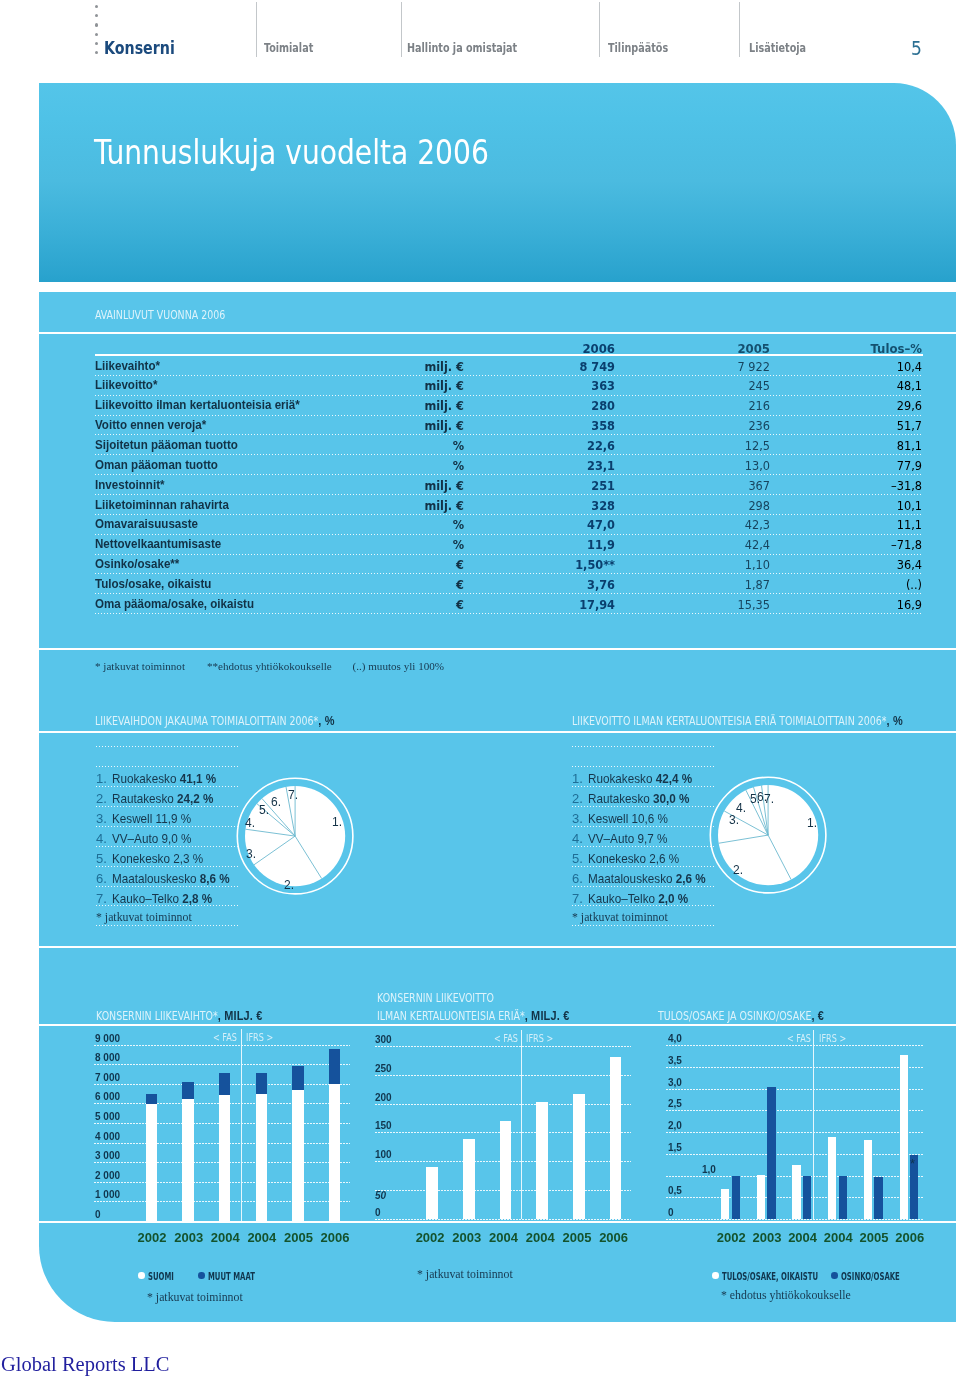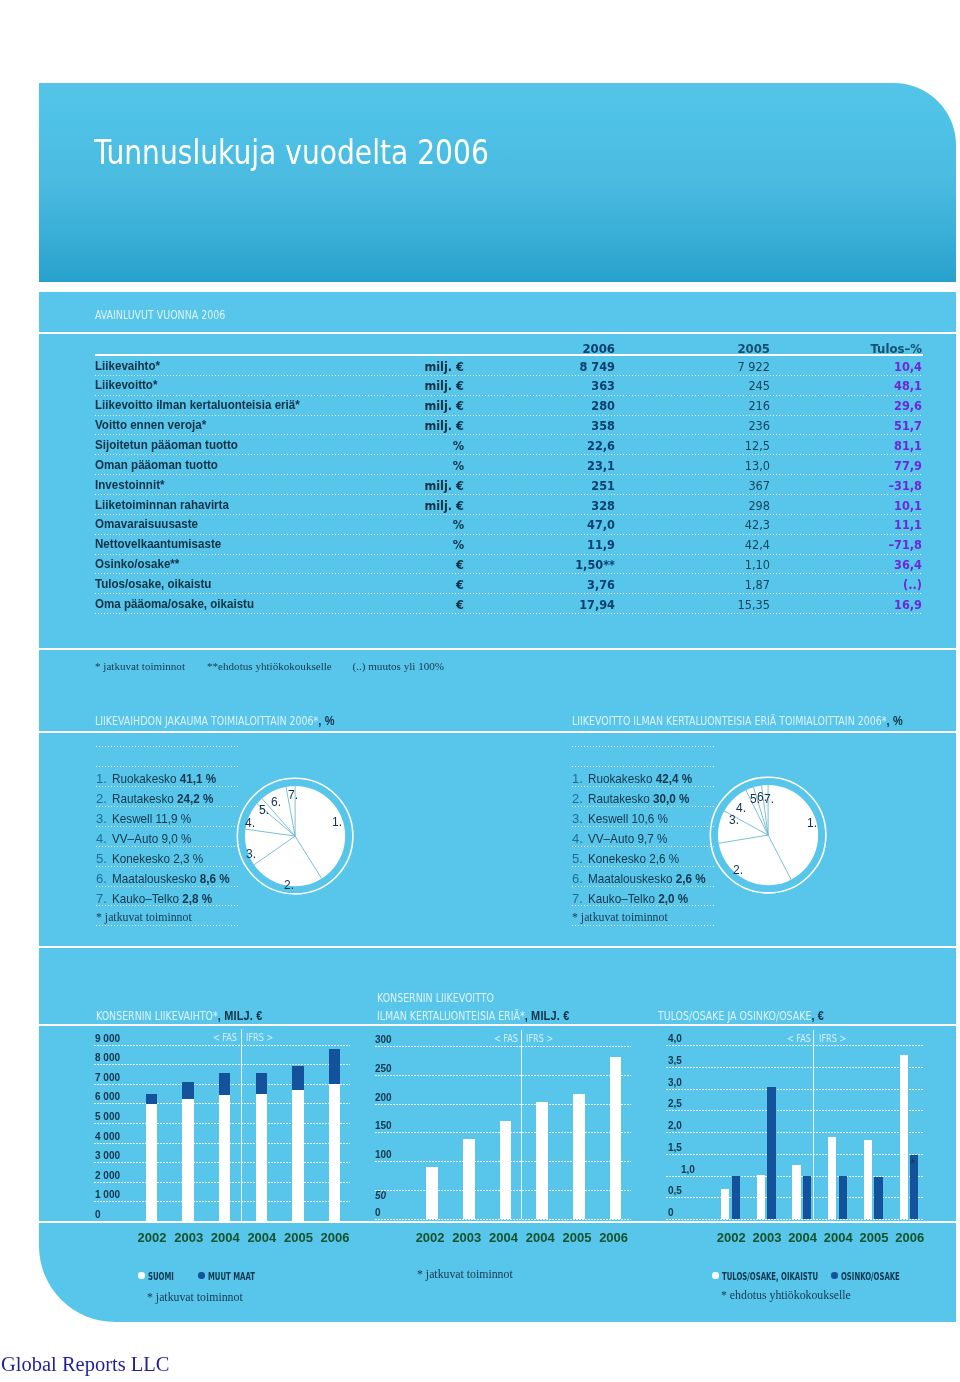--- a/index.html
+++ b/index.html
@@ -48,21 +48,21 @@
       background-image:linear-gradient(to right,#e9f7fd 50%,rgba(255,255,255,0) 0%);
       background-size:3px 1px;background-repeat:repeat-x;}
   .kf-label{position:absolute;left:0;top:2.5px;font-size:12.6px;color:#123246;white-space:nowrap;font-weight:bold;
       transform:scaleX(0.92);transform-origin:left center;}
   .kf-unit{position:absolute;left:192px;width:177px;text-align:right;top:2.5px;font-size:12.6px;color:#123246;font-weight:bold;
       font-family:"DejaVu Sans Condensed","DejaVu Sans",sans-serif;}
   .kf-c1{position:absolute;left:393px;width:127px;text-align:right;top:2.5px;font-size:12.6px;color:#0a3f6e;font-weight:bold;
       font-family:"DejaVu Sans Condensed","DejaVu Sans",sans-serif;}
   .kf-c2{position:absolute;left:548px;width:127px;text-align:right;top:2.5px;font-size:12.6px;color:#17455f;font-weight:normal;
       font-family:"DejaVu Sans Condensed","DejaVu Sans",sans-serif;}
-  .kf-c3{position:absolute;left:699px;width:128px;text-align:right;top:2.5px;font-size:12.6px;color:#6d28d9;font-weight:bold;
+  .kf-c3{position:absolute;left:699px;width:128px;text-align:right;top:2.5px;font-size:12.6px;color:#000000;font-weight:normal;
       font-family:"DejaVu Sans Condensed","DejaVu Sans",sans-serif;}
   .kf-head{height:23px;}
   .kf-head .kf-c2{color:#186283;}
   .kf-head .kf-c3{color:#1b6c8f;}
   .kf-head .kf-c1,.kf-head .kf-c2,.kf-head .kf-c3{font-weight:bold;color:#0a3f6e;font-size:13px;top:7.5px;}
   .kf-head .kf-c2,.kf-head .kf-c3{color:#14506f;}
   .kf-solid{position:absolute;left:0;right:0;bottom:0;height:2px;background:#fff;}
   .kf-foot{position:absolute;font-size:11.1px;color:#17384f;font-family:"Liberation Serif",serif;}
 
   
@@ -87,20 +87,40 @@
   .legend2-dot{position:absolute;width:6.5px;height:6.5px;border-radius:50%;}
   .note{position:absolute;font-size:11.8px;color:#17384f;font-family:"Liberation Serif",serif;white-space:nowrap;}
 
   .footer{position:absolute;left:1px;top:1353px;font-size:20.5px;color:#211f9e;font-family:"Liberation Serif",serif;white-space:nowrap;}
 </style>
 </head>
 <body>
 
 <div class="page">
 
+  <div class="nav">
+    <div class="nav-dots">
+      <i></i>
+        <i></i>
+        <i></i>
+        <i></i>
+        <i></i>
+        <i></i>
+    </div>
+    <div class="brand">Konserni</div>
+    <div class="nav-sep" style="left:256px"></div>
+    <div class="nav-item" style="left:264px">Toimialat</div>
+    <div class="nav-sep" style="left:400.7px"></div>
+    <div class="nav-item" style="left:407px">Hallinto ja omistajat</div>
+    <div class="nav-sep" style="left:599px"></div>
+    <div class="nav-item" style="left:607.5px">Tilinpäätös</div>
+    <div class="nav-sep" style="left:739px"></div>
+    <div class="nav-item" style="left:748.5px">Lisätietoja</div>
+    <div class="pagenum">5</div>
+  </div>
 
   <div class="hero">
     <div class="hero-title">Tunnuslukuja vuodelta 2006</div>
   </div>
 
   <div class="body-blue">
 
     <div class="sec-head" style="left:56px;top:16px;">AVAINLUVUT VUONNA 2006</div>
     <div class="hline" style="left:0;top:40px;width:917px;"></div>
 
@@ -440,21 +460,21 @@
         <span class="axis-lbl" style="left:629px;top:762.95px;">3,5</span>
         <div style="position:absolute;left:627px;top:796.7px;width:257px;height:1px;background-image:linear-gradient(to right,#e9f7fd 55%,rgba(255,255,255,0) 0%);background-size:3px 1px;background-repeat:repeat-x;"></div>
         <span class="axis-lbl" style="left:629px;top:784.7px;">3,0</span>
         <div style="position:absolute;left:627px;top:818.45px;width:257px;height:1px;background-image:linear-gradient(to right,#e9f7fd 55%,rgba(255,255,255,0) 0%);background-size:3px 1px;background-repeat:repeat-x;"></div>
         <span class="axis-lbl" style="left:629px;top:806.45px;">2,5</span>
         <div style="position:absolute;left:627px;top:840.2px;width:257px;height:1px;background-image:linear-gradient(to right,#e9f7fd 55%,rgba(255,255,255,0) 0%);background-size:3px 1px;background-repeat:repeat-x;"></div>
         <span class="axis-lbl" style="left:629px;top:828.2px;">2,0</span>
         <div style="position:absolute;left:627px;top:861.95px;width:257px;height:1px;background-image:linear-gradient(to right,#e9f7fd 55%,rgba(255,255,255,0) 0%);background-size:3px 1px;background-repeat:repeat-x;"></div>
         <span class="axis-lbl" style="left:629px;top:849.95px;">1,5</span>
         <div style="position:absolute;left:627px;top:883.7px;width:257px;height:1px;background-image:linear-gradient(to right,#e9f7fd 55%,rgba(255,255,255,0) 0%);background-size:3px 1px;background-repeat:repeat-x;"></div>
-        <span class="axis-lbl" style="left:642px;top:871.7px;">1,0</span>
+        <span class="axis-lbl" style="left:663px;top:871.7px;">1,0</span>
         <div style="position:absolute;left:627px;top:905.45px;width:257px;height:1px;background-image:linear-gradient(to right,#e9f7fd 55%,rgba(255,255,255,0) 0%);background-size:3px 1px;background-repeat:repeat-x;"></div>
         <span class="axis-lbl" style="left:629px;top:893.45px;">0,5</span>
         <div style="position:absolute;left:627px;top:927.2px;width:257px;height:1px;background-image:linear-gradient(to right,#e9f7fd 55%,rgba(255,255,255,0) 0%);background-size:3px 1px;background-repeat:repeat-x;"></div>
         <span class="axis-lbl" style="left:629px;top:915.2px;">0</span>
         <div style="position:absolute;left:774px;top:737.7px;width:1px;height:189px;background:#e6f6fc;"></div>
         <span class="fas-lbl" style="left:748px;top:740.7px;">&lt; FAS</span>
         <span class="fas-lbl" style="left:780px;top:740.7px;">IFRS &gt;</span>
         <div class="bar" style="left:682px;top:896.75px;width:8.4px;height:30.45px;background:#ffffff;"></div>
         <div class="bar" style="left:692.5px;top:883.7px;width:8.4px;height:43.5px;background:#15529c;"></div>
         <span class="x-lbl" style="left:677.75px;top:938px;">2002</span>

